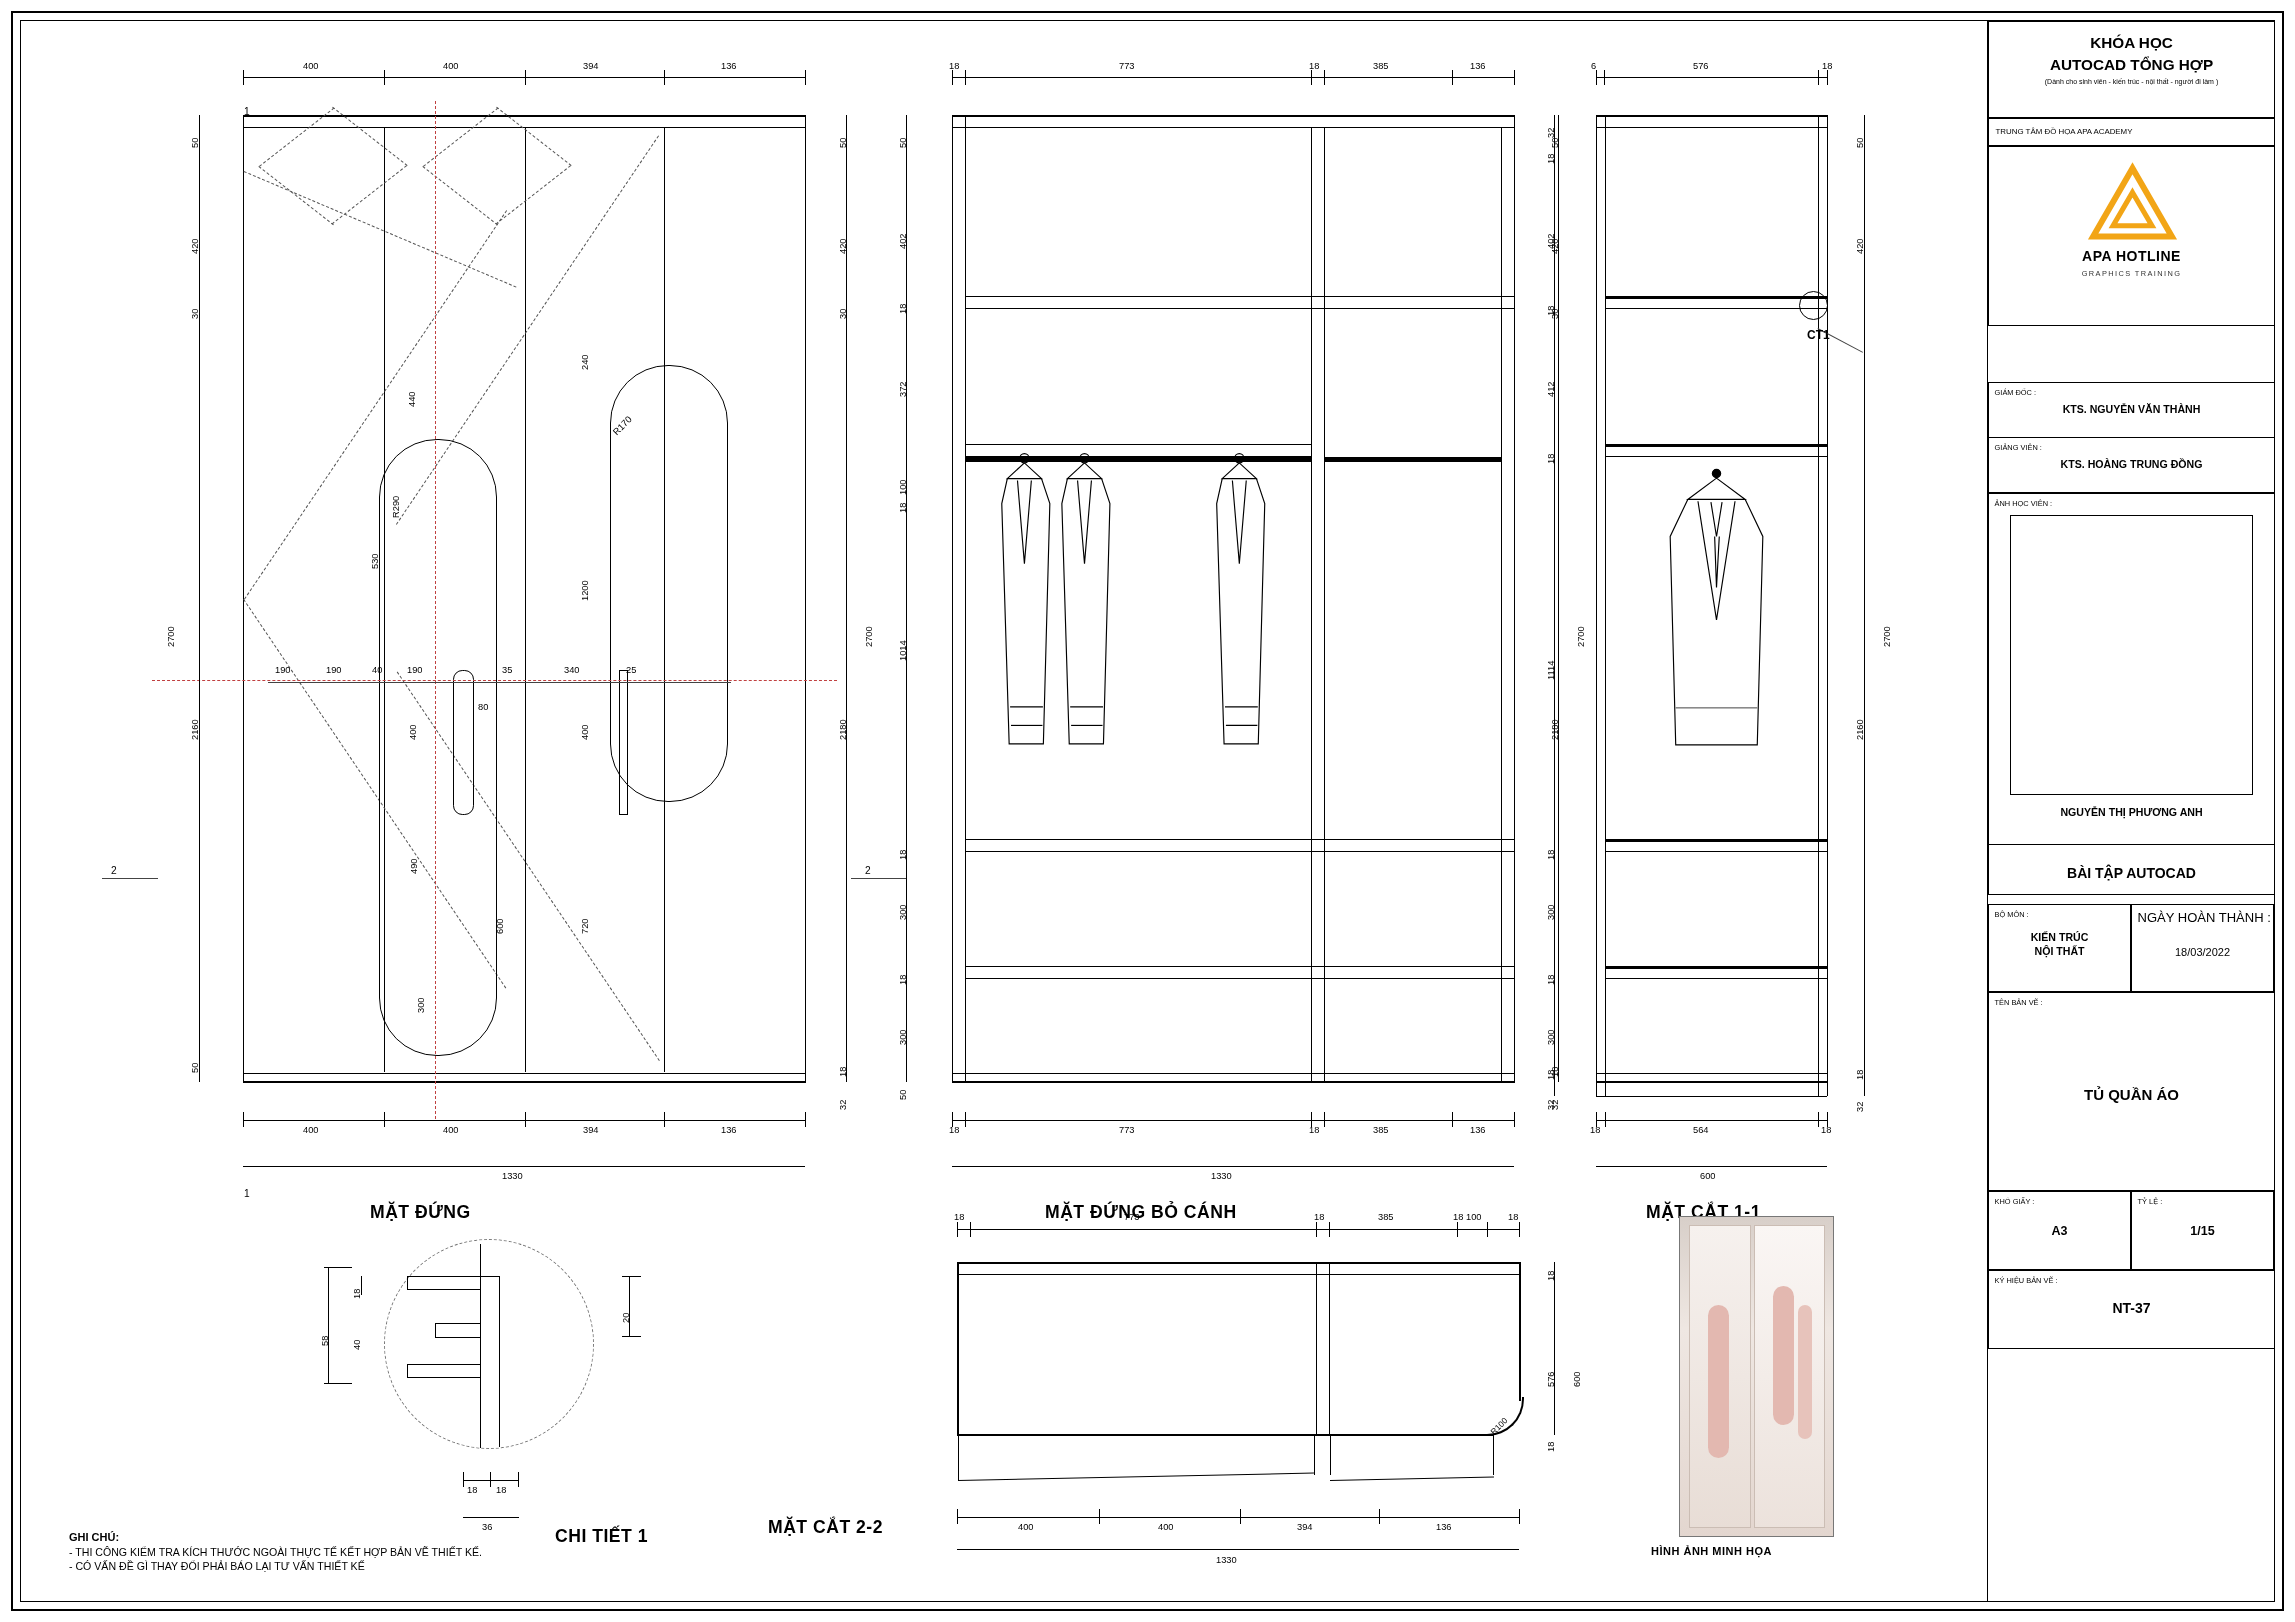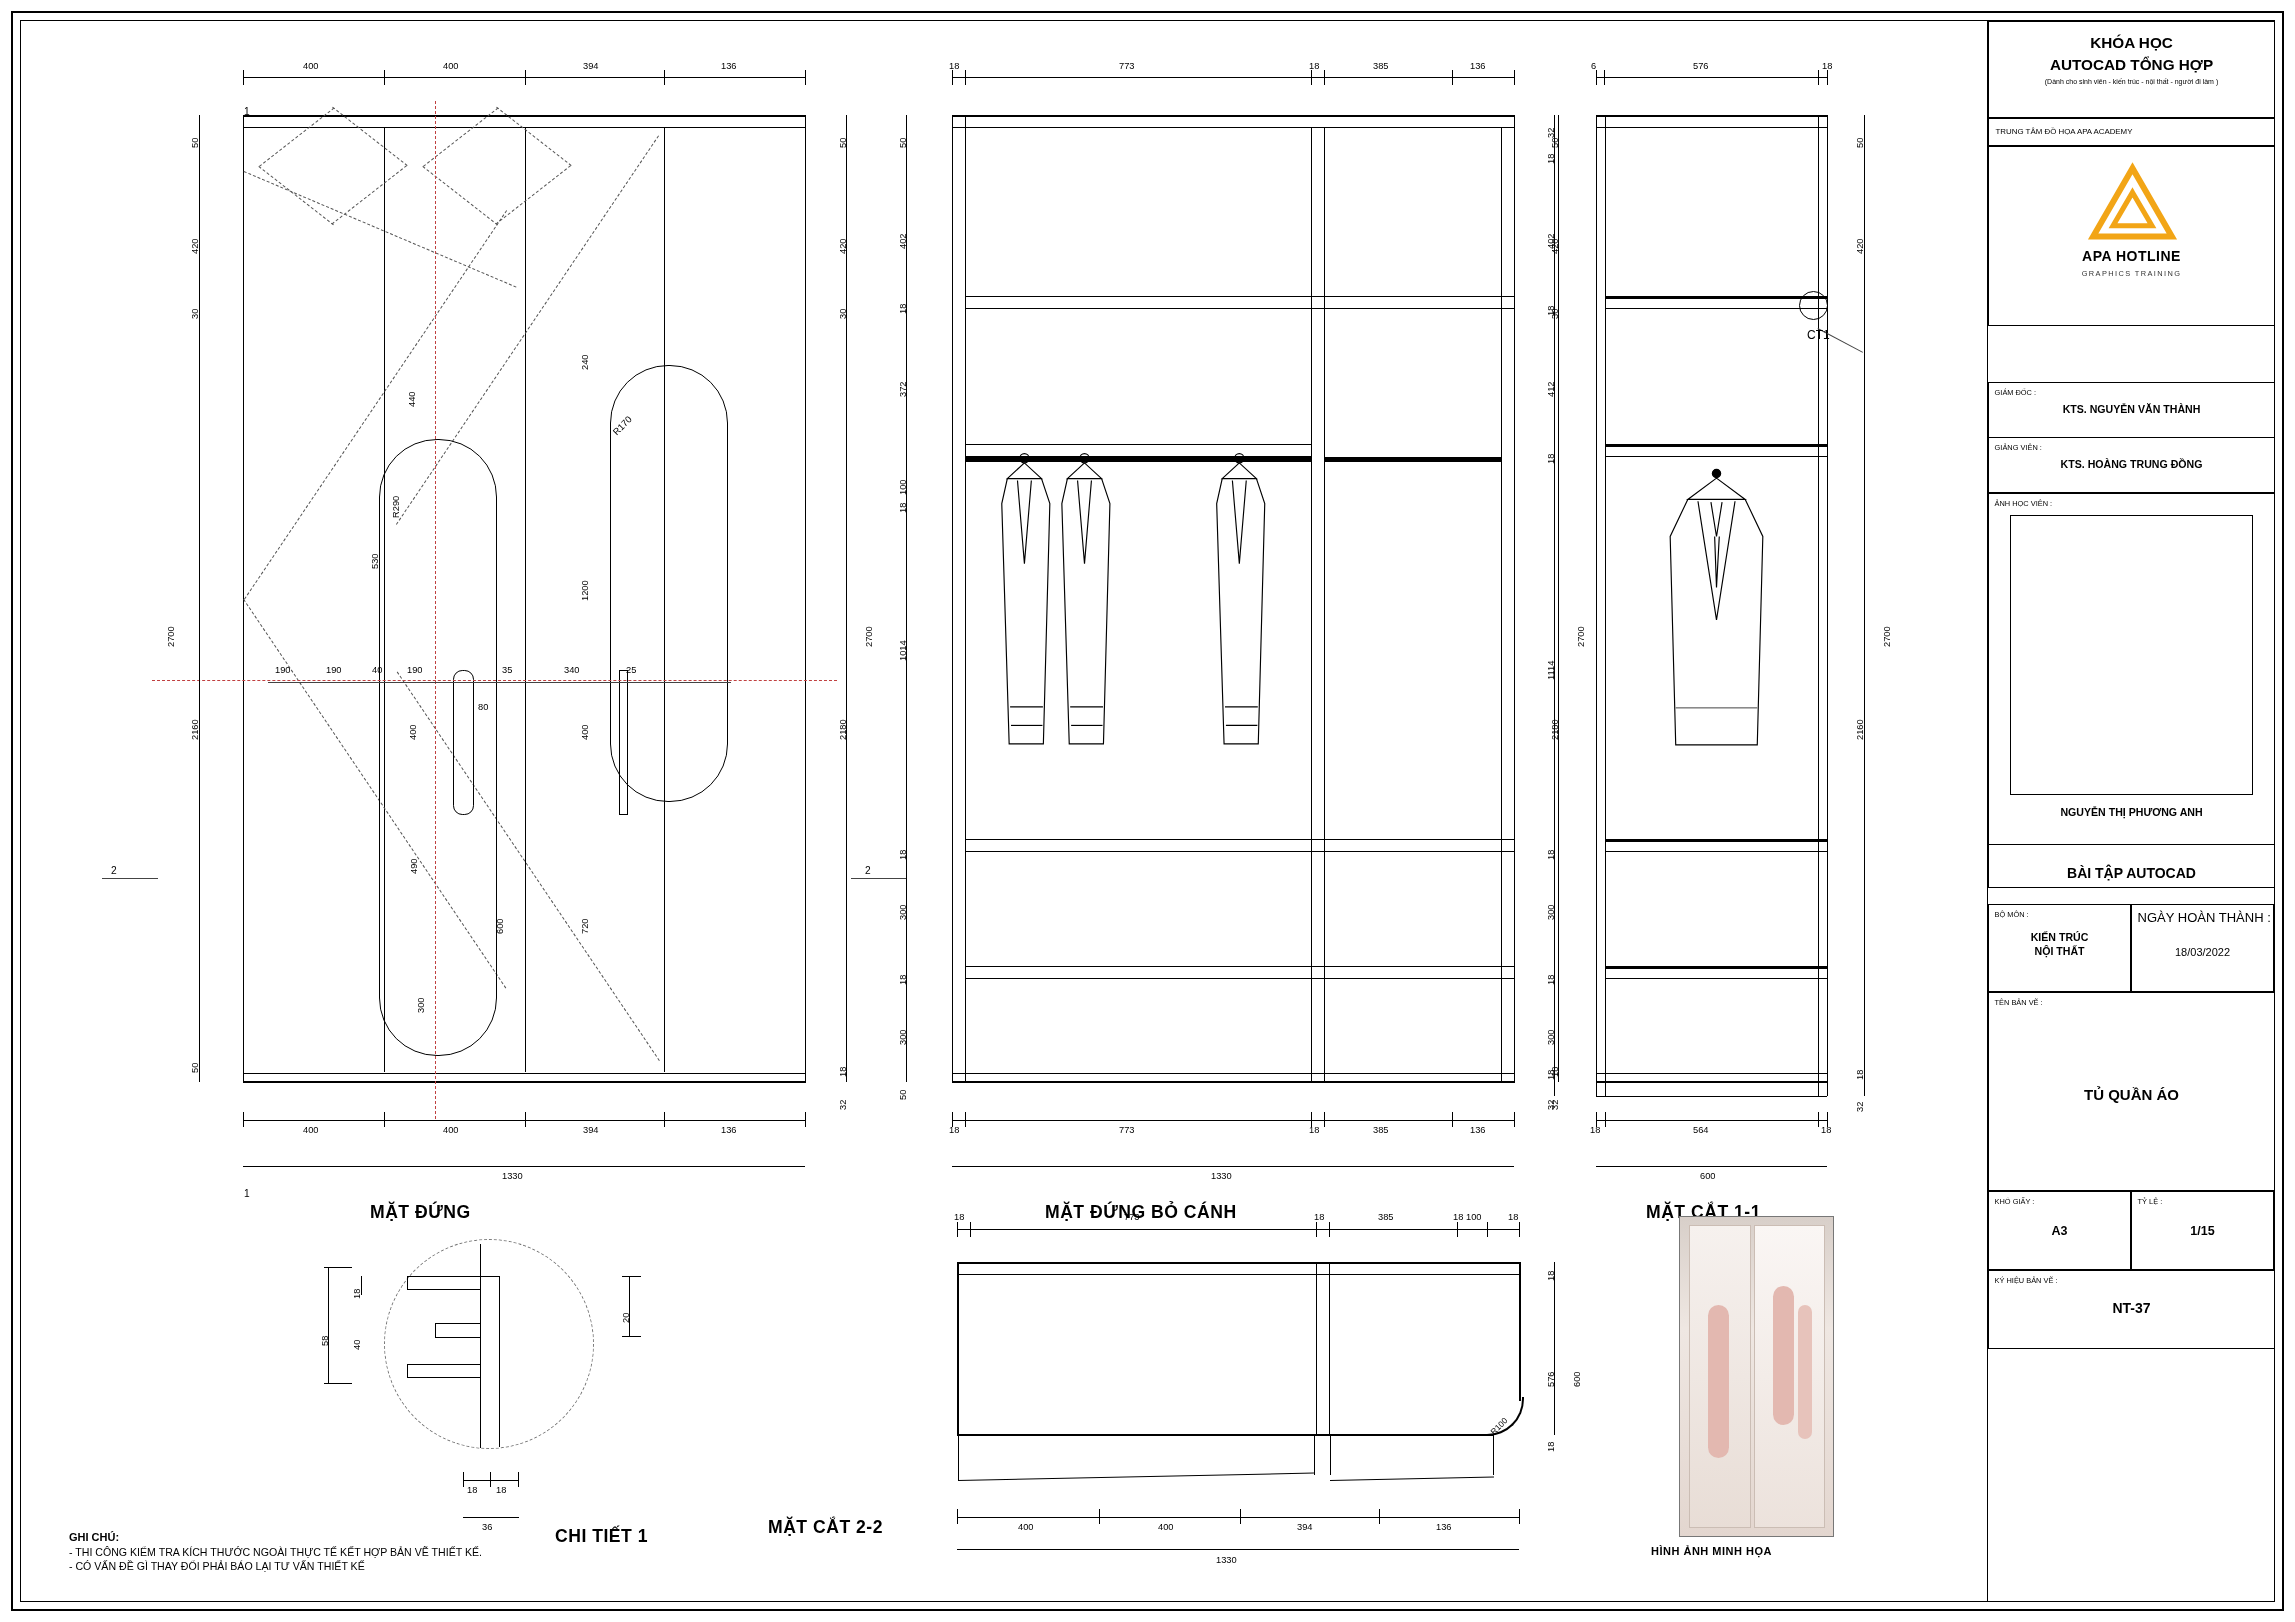--- a/index.html
+++ b/index.html
@@ -272,21 +272,21 @@
     <div class="ln h" style="left:65px;top:807px;width:222px;height:2.8px;"></div>
     <div class="ln h" style="left:65px;top:819px;width:222px;"></div>
     <div class="ln h" style="left:65px;top:934px;width:222px;height:2.8px;"></div>
     <div class="ln h" style="left:65px;top:946px;width:222px;"></div>
     <div class="ln h" style="left:56px;top:1041px;width:231px;"></div>
     <div class="ln h" style="left:56px;top:1049px;width:231px;height:1.9px;"></div>
     <div class="ln h" style="left:56px;top:1064px;width:231px;"></div>
 
     <div style="position:absolute;left:259px;top:259px;width:27px;height:27px;border:0.9px solid #000;border-radius:50%;"></div>
     <div class="ln h thin" style="left:278px;top:296px;width:51px;height:0.5px;transform:rotate(28deg);transform-origin:0 0;"></div>
-    <div class="dim" style="left:267px;top:296px;font-size:12px;font-weight:normal;">CT1</div>
+    <div class="dim" style="left:267px;top:296px;font-size:12px;font-weight:bold;">CT1</div>
 
     <svg style="position:absolute;left:93px;top:435px;width:167px;height:315px;" viewBox="0 0 360 680" width="167" height="315">
       <g fill="none" stroke="#000" stroke-width="2.5">
         <circle cx="180" cy="14" r="9" fill="#000"></circle>
         <path d="M180 24 L118 70 L242 70 Z"></path>
         <path d="M118 70 L80 150 L92 600 L268 600 L280 150 L242 70"></path>
         <path d="M140 74 L180 330 L220 74"></path>
         <path d="M168 76 L180 150 L192 76"></path>
         <path d="M176 150 L180 260 L186 150"></path>
         <path d="M92 520 L268 520" stroke-width="1.6"></path>
@@ -478,21 +478,21 @@
       <div style="margin:4.6px 0 0 5.6px;font-size:7.4px;">GIẢNG VIÊN :</div>
       <div style="text-align:center;margin-top:6.5px;font-size:10.6px;font-weight:bold;">KTS. HOÀNG TRUNG ĐỒNG</div>
     </div>
 
     <div class="cell" style="left:0;top:472px;width:287px;height:352px;">
       <div style="margin:4.6px 0 0 5.6px;font-size:7.4px;">ẢNH HỌC VIÊN :</div>
       <div style="margin:7.4px auto 0 auto;width:241px;height:278px;border:0.9px solid #000;"></div>
       <div style="text-align:center;margin-top:11px;font-size:10.6px;font-weight:bold;">NGUYỄN THỊ PHƯƠNG ANH</div>
     </div>
 
-    <div class="cell" style="left:0;top:823px;width:287px;height:44px;">
+    <div class="cell" style="left:0;top:823px;width:287px;height:51px;">
       <div style="text-align:center;margin-top:20.4px;font-size:14px;font-weight:bold;">BÀI TẬP AUTOCAD</div>
     </div>
 
     <div class="cell" style="left:0;top:883px;width:143px;height:88px;">
       <div style="margin:4.6px 0 0 5.6px;font-size:7.4px;">BỘ MÔN :</div>
       <div style="text-align:center;margin-top:12px;font-size:10.6px;font-weight:bold;">KIẾN TRÚC</div>
       <div style="text-align:center;margin-top:2.8px;font-size:10.6px;font-weight:bold;">NỘI THẤT</div>
     </div>
     <div class="cell" style="left:143px;top:883px;width:143px;height:88px;">
       <div style="margin:4.6px 0 0 5.6px;font-size:13px;">NGÀY HOÀN THÀNH :</div>

